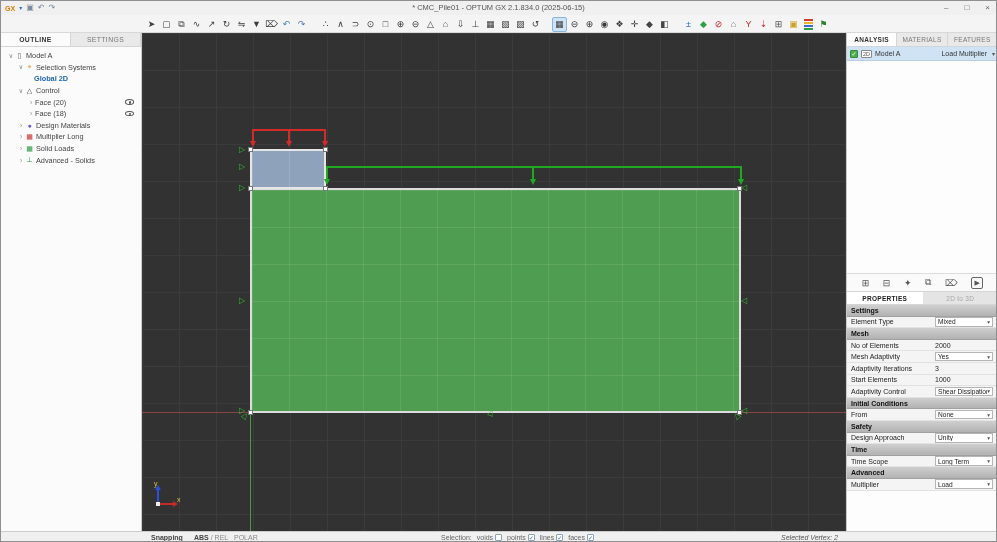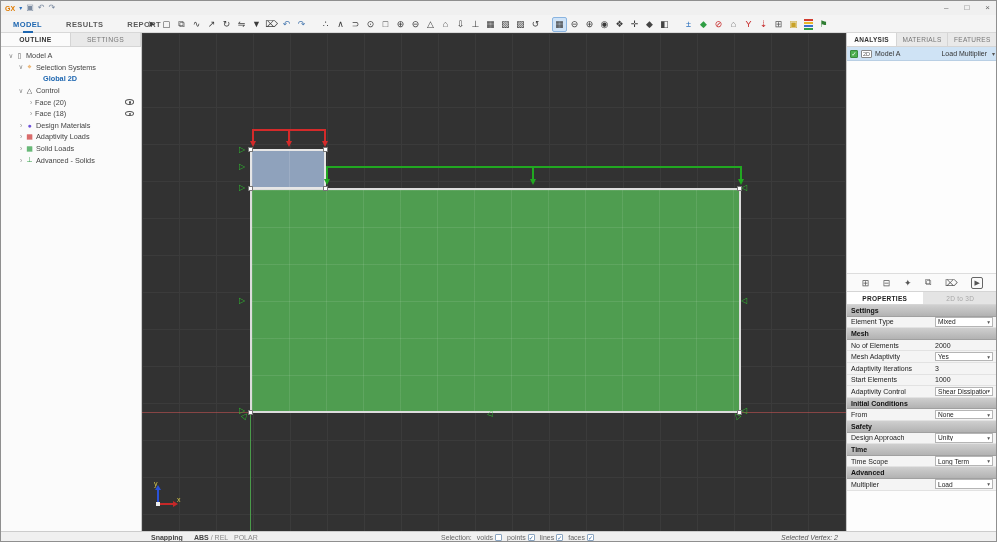--- a/index.html
+++ b/index.html
@@ -117,33 +117,29 @@
   <div id="titlebar">
     <div id="qa">
       <span id="logo">GX</span>
       <span class="qa-i" style="color:#2a6fbd;font-size:6px;">▾</span>
       <span id="qa-icons" style="display:flex;gap:4px;">
           <span class="qa-i">▣</span>
           <span class="qa-i">↶</span>
           <span class="qa-i">↷</span>
         </span>
     </div>
+    <div id="title">* CMC_Pile01 - OPTUM GX 2.1.834.0 (2025-06-15)</div>
     <div id="winctl">
       <span class="wc">–</span>
       <span class="wc">□</span>
       <span class="wc">×</span>
     </div>
   </div>
 
   <div id="ribbonrow">
-    <div id="ribbontabs">
-        <span class="rtab active">MODEL</span>
-        <span class="rtab">RESULTS</span>
-        <span class="rtab">REPORT</span>
-      </div>
     <div id="toolbar">
         <span class="tbi">➤</span>
         <span class="tbi">▢</span>
         <span class="tbi">⧉</span>
         <span class="tbi">∿</span>
         <span class="tbi">↗</span>
         <span class="tbi">↻</span>
         <span class="tbi">⇋</span>
         <span class="tbi">▼</span>
         <span class="tbi">⌦</span>
@@ -201,21 +197,21 @@
         <div class="trow" style="padding-left: 6px;">
           <span class="texp">∨</span>
           <span class="ticon" style="color: rgb(85, 85, 85);">▯</span>
           <span class="tlabel">Model A</span>
         </div>
         <div class="trow" style="padding-left: 16px;">
           <span class="texp">∨</span>
           <span class="ticon" style="color: rgb(224, 123, 0);">⌖</span>
           <span class="tlabel">Selection Systems</span>
         </div>
-        <div class="trow" style="padding-left: 34px; text-align: right;">
+        <div class="trow" style="padding-left: 25px; text-align: right;">
           <span class="texp"></span>
           <span class="tlabel sel">Global 2D</span>
         </div>
         <div class="trow" style="padding-left: 16px;">
           <span class="texp">∨</span>
           <span class="ticon" style="color: rgb(68, 68, 68);">△</span>
           <span class="tlabel">Control</span>
         </div>
         <div class="trow" style="padding-left: 26px;">
           <span class="texp">›</span>
@@ -228,21 +224,21 @@
           <span class="teye"></span>
         </div>
         <div class="trow" style="padding-left: 16px;">
           <span class="texp">›</span>
           <span class="ticon" style="color: rgb(107, 79, 216);">●</span>
           <span class="tlabel">Design Materials</span>
         </div>
         <div class="trow" style="padding-left: 16px;">
           <span class="texp">›</span>
           <span class="ticon" style="color: rgb(204, 51, 51);">▦</span>
-          <span class="tlabel">Adaptivity Loads</span>
+          <span class="tlabel">Multiplier Long</span>
         </div>
         <div class="trow" style="padding-left: 16px;">
           <span class="texp">›</span>
           <span class="ticon" style="color: rgb(47, 158, 68);">▦</span>
           <span class="tlabel">Solid Loads</span>
         </div>
         <div class="trow" style="padding-left: 16px;">
           <span class="texp">›</span>
           <span class="ticon" style="color: rgb(47, 158, 68);">⊥</span>
           <span class="tlabel">Advanced - Solids</span>

